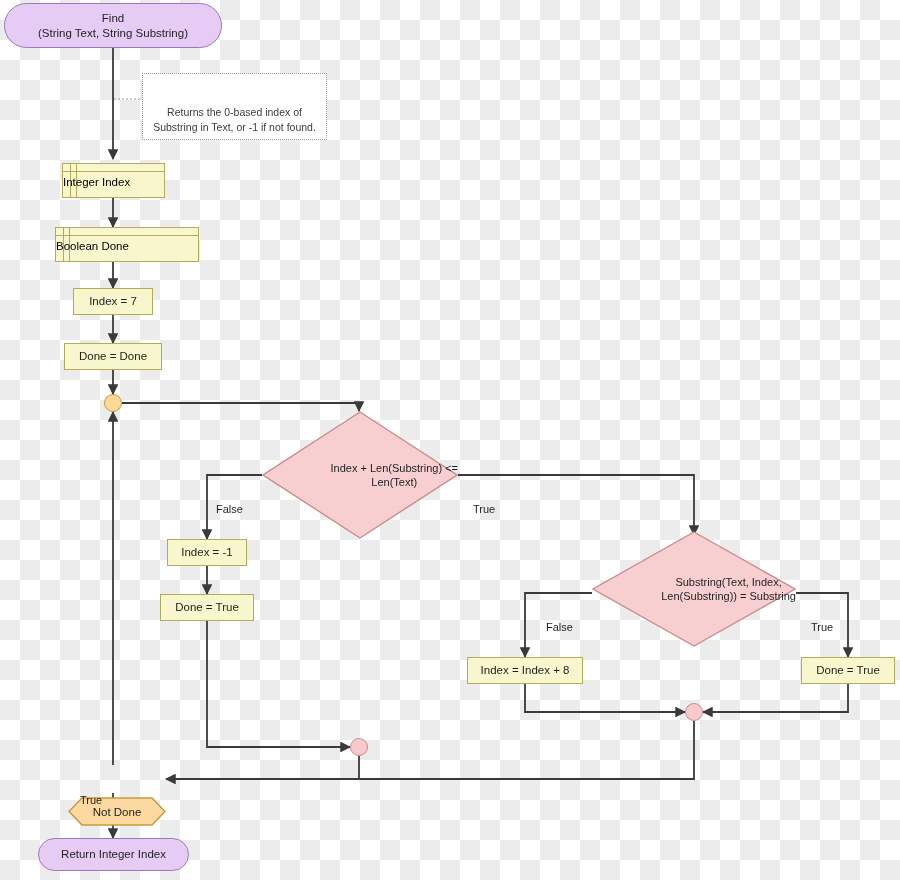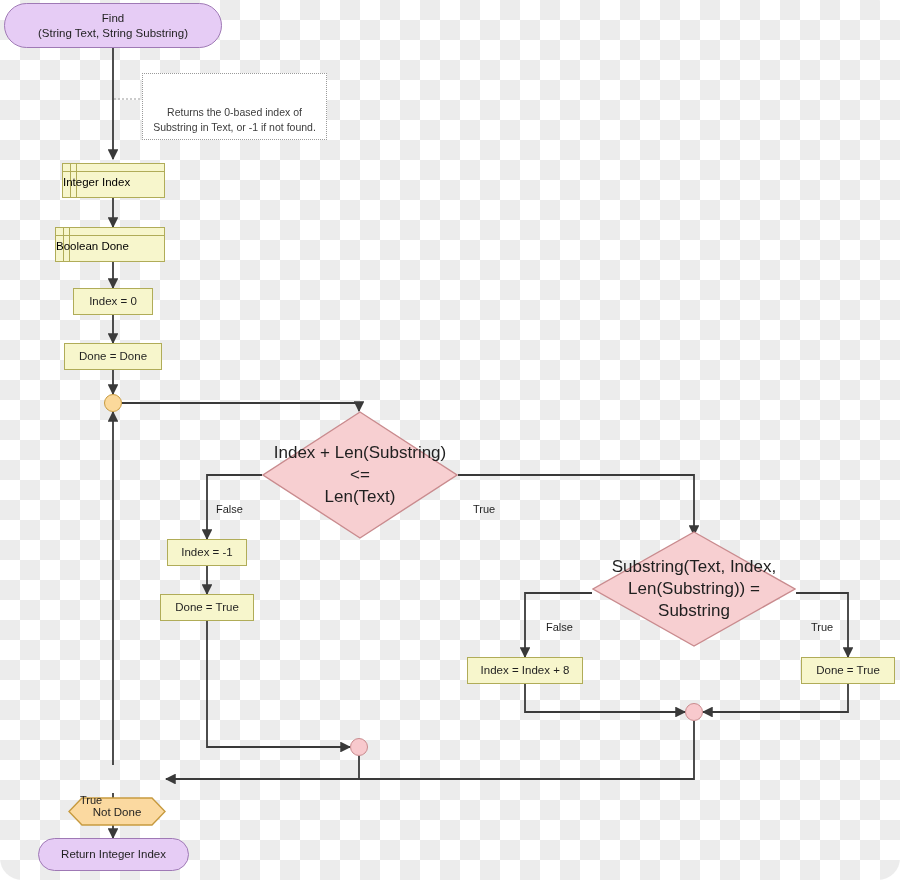--- a/index.html
+++ b/index.html
@@ -17,21 +17,20 @@
     width: 900px;
     height: 880px;
     overflow: hidden;
     
     background-color: #ffffff;
     background-image:
       linear-gradient(45deg, #ececec 25%, transparent 25%, transparent 75%, #ececec 75%),
       linear-gradient(45deg, #ececec 25%, transparent 25%, transparent 75%, #ececec 75%);
     background-size: 40px 40px;
     background-position: 0 0, 20px 20px;
-    border-radius: 22px;
   }
   #edges {
     position: absolute;
     left: 0; top: 0;
     width: 900px;
     height: 880px;
     pointer-events: none;
   }
   .node {
     position: absolute;
@@ -97,21 +96,21 @@
   }
   .decision-label {
     position: absolute;
     left: 0; top: 0;
     width: 100%;
     height: 100%;
     display: flex;
     align-items: center;
     justify-content: flex-end;
     text-align: center;
-    font-size: 17px;
+    font-size: 11px;
     color: #1f1f1f;
     line-height: 1.3;
     pointer-events: none;
   }
   .hexagon {
     position: absolute;
     margin-top: 32px;
   }
   .hexagon svg { position: absolute; left:0; top:0; }
   .hexagon .hex-label {
@@ -215,29 +214,29 @@
     <span>Returns the 0-based index of Substring in Text, or -1 if not found.</span>
   </div>
 
   <div class="declaration" style="left:62px; top:163px; width:103px; height:35px;">
     <span class="decl-bar-h"></span>
     <span class="decl-bar-v1"></span>
     <span class="decl-bar-v2"></span>
     <span class="decl-label">Integer Index</span>
   </div>
 
-  <div class="declaration" style="left:55px; top:227px; width:110px; height:35px;">
+  <div class="declaration" style="left:55px; top:227px; width:144px; height:35px;">
     <span class="decl-bar-h"></span>
     <span class="decl-bar-v1"></span>
     <span class="decl-bar-v2"></span>
     <span class="decl-label">Boolean Done</span>
   </div>
 
   <div class="node process" style="left:73px; top:288px; width:80px; height:27px;">
-    <span>Index = 0</span>
+    <span>Index = 7</span>
   </div>
 
   <div class="node process" style="left:64px; top:343px; width:98px; height:27px;">
     <span>Done = Done</span>
   </div>
 
   <div class="junction" style="left:104px; top:394px; width:18px; height:18px; background:#fbd99b; border:1.4px solid #c79a3f;"></div>
 
   <div class="decision-wrap" style="left:262px; top:411px; width:196px; height:128px;">
     <svg width="196" height="128" viewBox="0 0 196 128">

